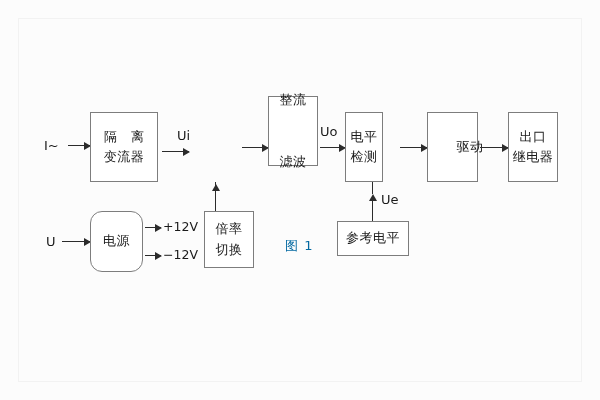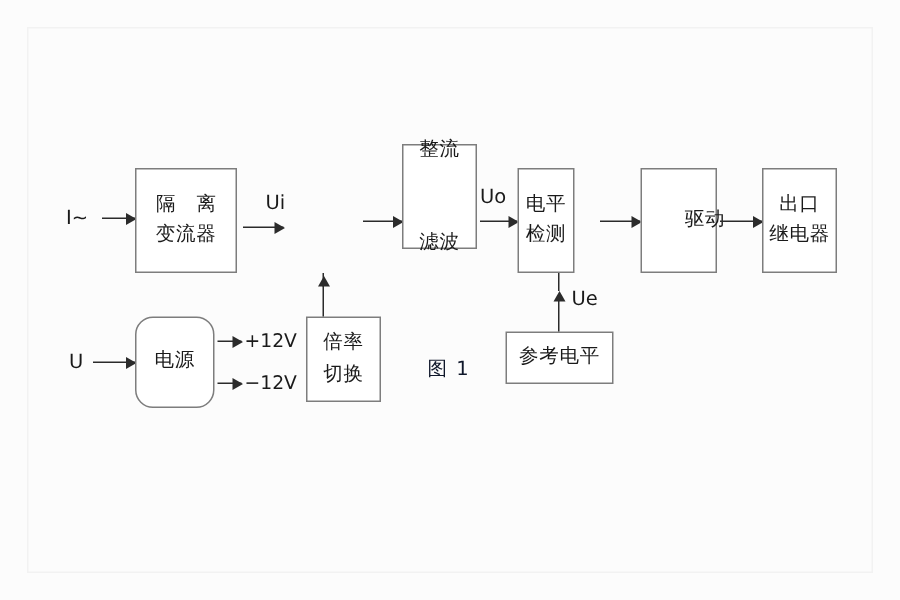--- a/index.html
+++ b/index.html
@@ -51,21 +51,21 @@
     color: #1a1a1a;
     font-size: 13px;
     white-space: nowrap;
     line-height: 1;
   }
   .lbl.small {
     font-size: 12.5px;
   }
   .caption {
     position: absolute;
-    color: #0f172a;
+    color: #0369a1;
     font-size: 13px;
     white-space: nowrap;
     letter-spacing: 1px;
   }
   
   .harrow {
     position: absolute;
     height: 1px;
     background: #2b2b2b;
   }

